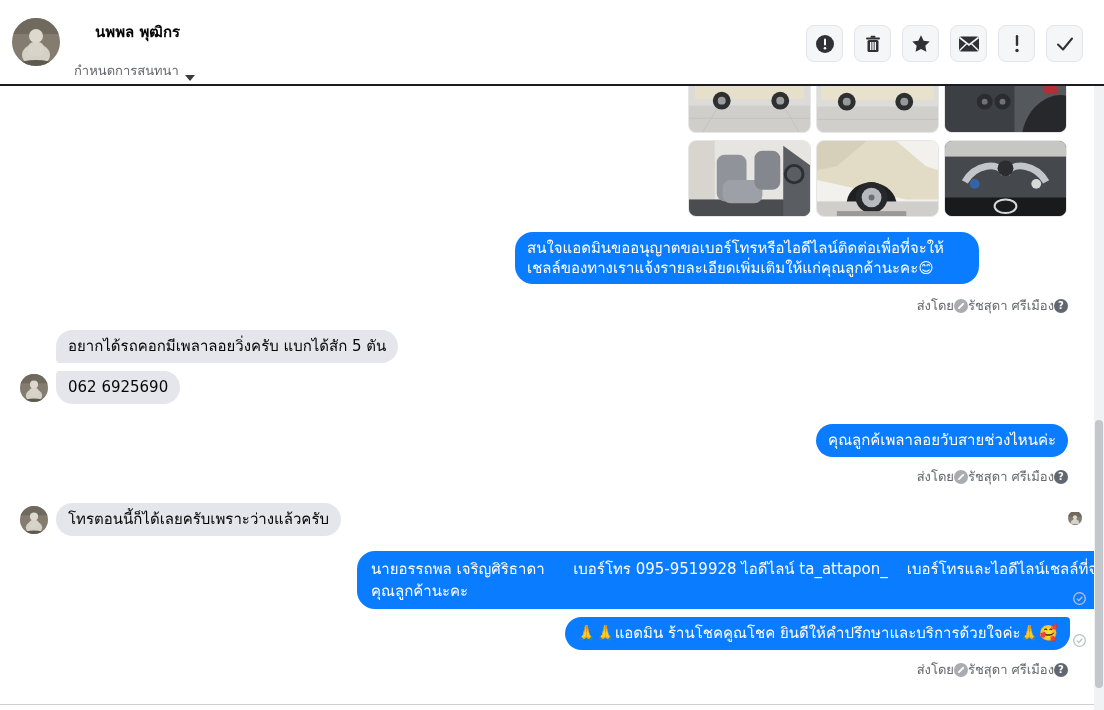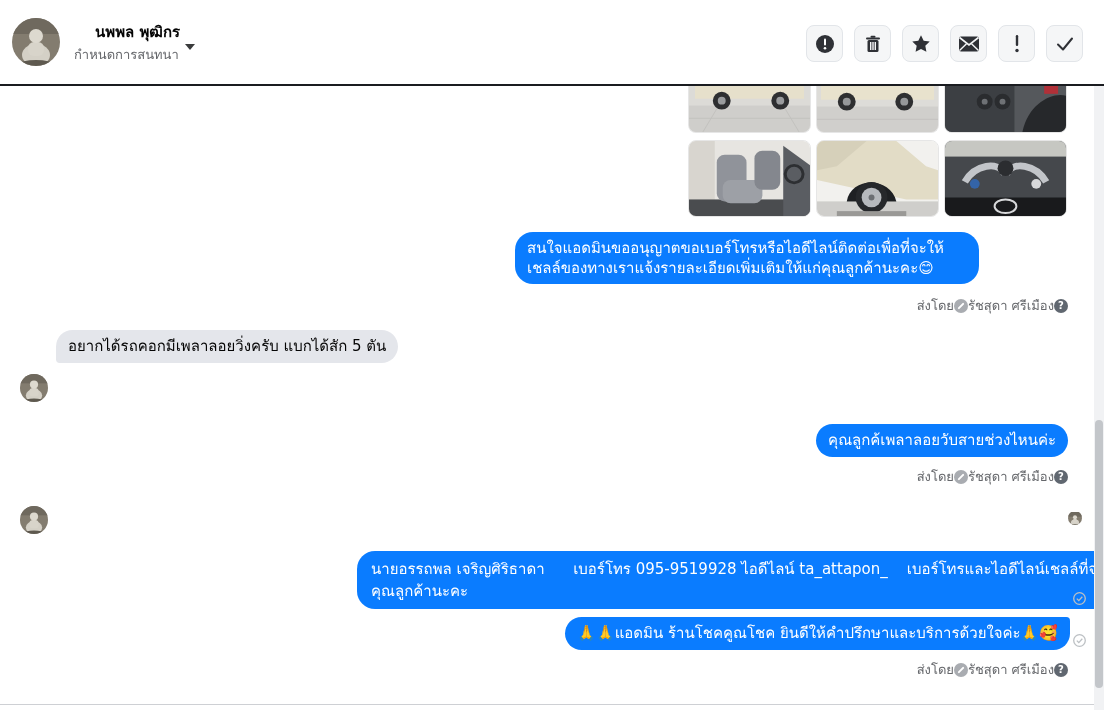--- a/index.html
+++ b/index.html
@@ -5,22 +5,22 @@
   html,body{margin:0;padding:0;background:#fff;}
   #app{position:relative;width:1104px;height:710px;background:#fff;overflow:hidden;
        font-family:"DejaVu Sans","Liberation Sans",sans-serif;}
 
   
   .hdr{position:absolute;left:0;top:0;width:1104px;height:84px;background:#fff;
        border-bottom:2px solid #1a1c20;z-index:5;}
   .hdr-avatar{position:absolute;left:12px;top:18px;width:48px;height:48px;border-radius:50%;
        overflow:hidden;cursor:pointer;}
   .hdr-name{position:absolute;left:74px;top:20px;font-size:15px;font-weight:bold;color:#050505;cursor:pointer;margin-left:21px;}
-  .hdr-sub{position:absolute;left:74px;top:44px;font-size:13px;color:#65676b;cursor:pointer;
-       display:flex;align-items:flex-start;gap:6px;}
+  .hdr-sub{position:absolute;left:74px;top:60px;font-size:13px;color:#65676b;cursor:pointer;
+       display:flex;align-items:flex-end;gap:6px;}
   .caret{width:0;height:0;border-left:5px solid transparent;border-right:5px solid transparent;
        border-top:6px solid #3a3b3c;display:inline-block;}
   .actions{position:absolute;top:25px;left:806px;display:flex;gap:11px;}
   .abtn{width:37px;height:37px;border-radius:8px;background:#f5f6f7;border:1px solid #e2e5e9;
        display:flex;align-items:center;justify-content:center;cursor:pointer;box-sizing:border-box;color:#2f3136;}
   .abtn svg{display:block;}
 
   
   .bub{position:absolute;font-size:15px;line-height:21px;padding:6px 12px;box-sizing:border-box;cursor:pointer;}
   .out{background:#0a7cff;color:#fff;}
@@ -222,35 +222,37 @@
   <div class="bub out b1">สนใจแอดมินขออนุญาตขอเบอร์โทรหรือไอดีไลน์ติดต่อเพื่อที่จะให้เชลล์ของทางเราแจ้งรายละเอียดเพิ่มเติมให้แก่คุณลูกค้านะคะ😊</div>
 
   <div class="meta m1">
     <span>ส่งโดย</span>
     <span class="badge"></span>
     <span>รัชสุดา ศรีเมือง</span>
     <span class="help">?</span>
   </div>
 
   <div class="bub in g1 nowrap">อยากได้รถคอกมีเพลาลอยวิ่งครับ แบกได้สัก 5 ตัน</div>
+  <div class="bub in g2 nowrap">062 6925690</div>
   <div class="msg-avatar av2">
     <svg viewBox="0 0 48 48">
         <use href="#buddha"></use>
       </svg>
   </div>
 
   <div class="bub out b2 nowrap">คุณลูกค้เพลาลอยวับสายช่วงไหนค่ะ</div>
 
   <div class="meta m2">
     <span>ส่งโดย</span>
     <span class="badge"></span>
     <span>รัชสุดา ศรีเมือง</span>
     <span class="help">?</span>
   </div>
 
+  <div class="bub in g3 nowrap">โทรตอนนี้ก็ได้เลยครับเพราะว่างแล้วครับ</div>
   <div class="msg-avatar av3">
     <svg viewBox="0 0 48 48">
         <use href="#buddha"></use>
       </svg>
   </div>
   <div class="seen">
     <svg viewBox="0 0 48 48">
         <use href="#buddha"></use>
       </svg>
   </div>

